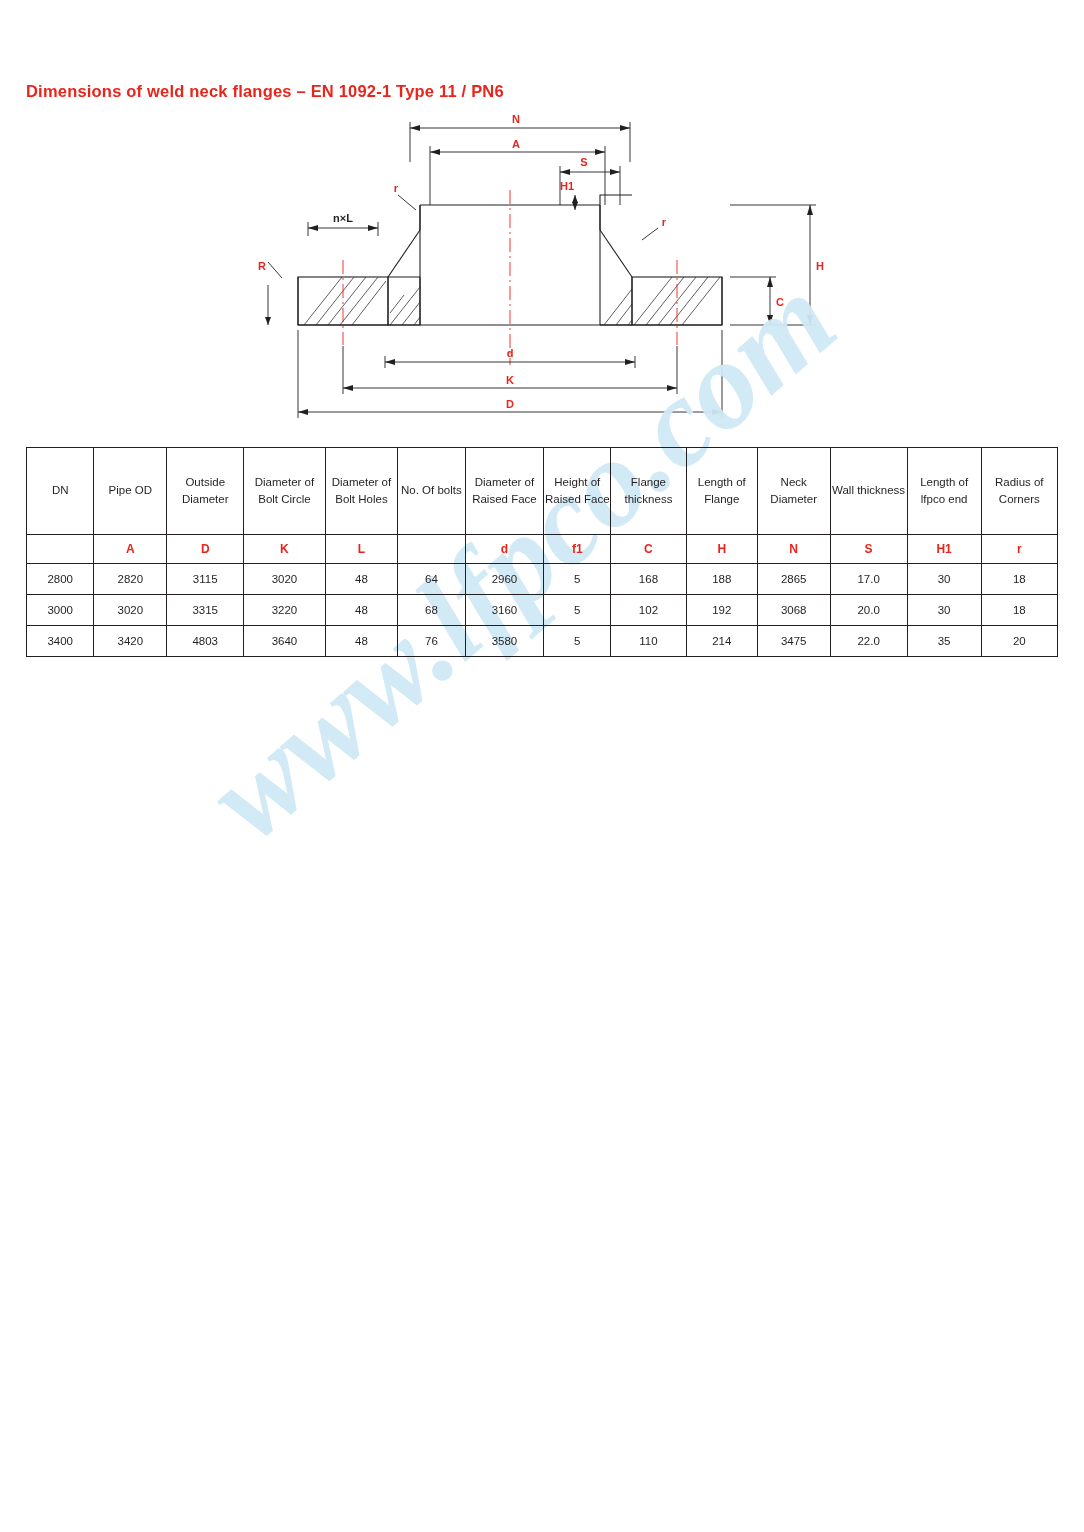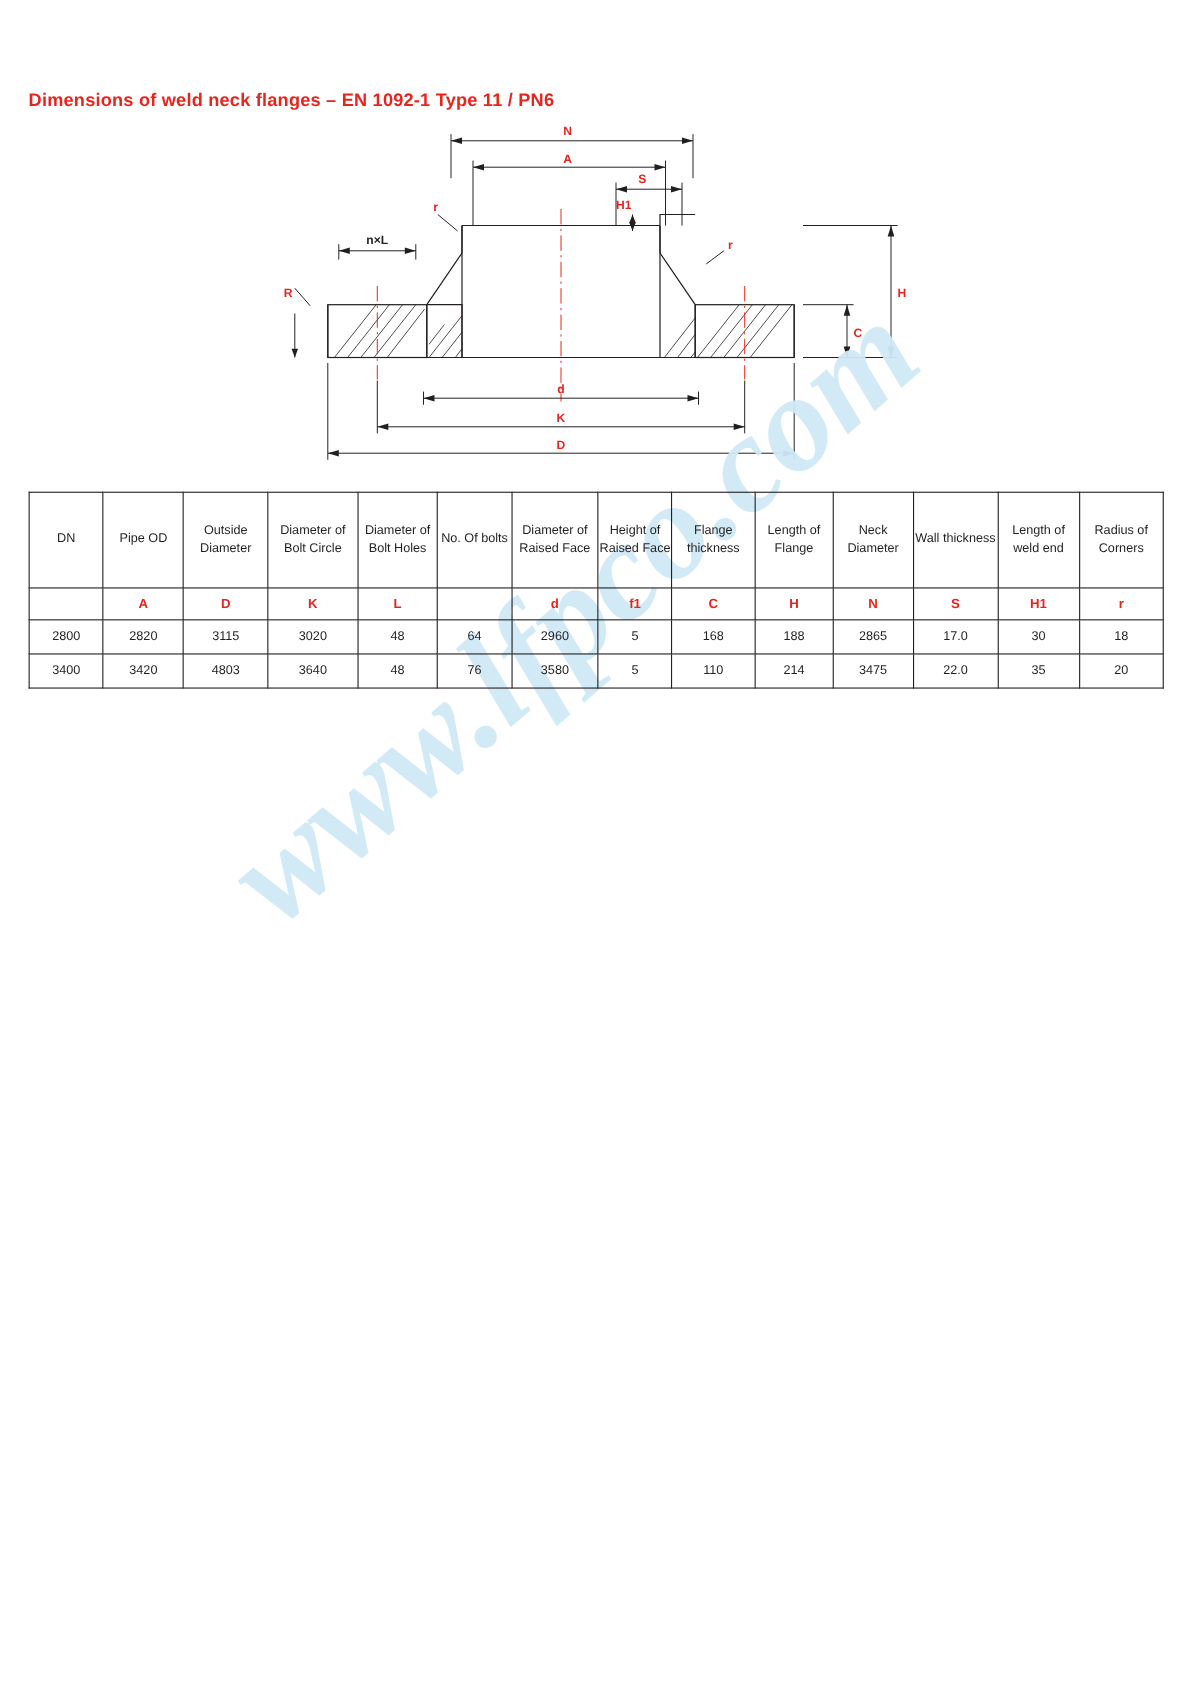--- a/index.html
+++ b/index.html
@@ -287,21 +287,21 @@
         <th class="c-d">Outside Diameter</th>
         <th class="c-k">Diameter of Bolt Circle</th>
         <th class="c-l">Diameter of Bolt Holes</th>
         <th class="c-n">No. Of bolts</th>
         <th class="c-d2">Diameter of Raised Face</th>
         <th class="c-f1">Height of Raised Face</th>
         <th class="c-c">Flange thickness</th>
         <th class="c-h">Length of Flange</th>
         <th class="c-nd">Neck Diameter</th>
         <th class="c-s">Wall thickness</th>
-        <th class="c-h1">Length of weld end</th>
+        <th class="c-h1">Length of lfpco end</th>
         <th class="c-r">Radius of Corners</th>
       </tr>
       <tr class="symbols">
         <td></td>
         <td>A</td>
         <td>D</td>
         <td>K</td>
         <td>L</td>
         <td></td>
         <td>d</td>
@@ -325,20 +325,36 @@
         <td>2960</td>
         <td>5</td>
         <td>168</td>
         <td>188</td>
         <td>2865</td>
         <td>17.0</td>
         <td>30</td>
         <td>18</td>
       </tr>
       <tr>
+        <td>3000</td>
+        <td>3020</td>
+        <td>3315</td>
+        <td>3220</td>
+        <td>48</td>
+        <td>68</td>
+        <td>3160</td>
+        <td>5</td>
+        <td>102</td>
+        <td>192</td>
+        <td>3068</td>
+        <td>20.0</td>
+        <td>30</td>
+        <td>18</td>
+      </tr>
+      <tr>
         <td>3400</td>
         <td>3420</td>
         <td>4803</td>
         <td>3640</td>
         <td>48</td>
         <td>76</td>
         <td>3580</td>
         <td>5</td>
         <td>110</td>
         <td>214</td>

